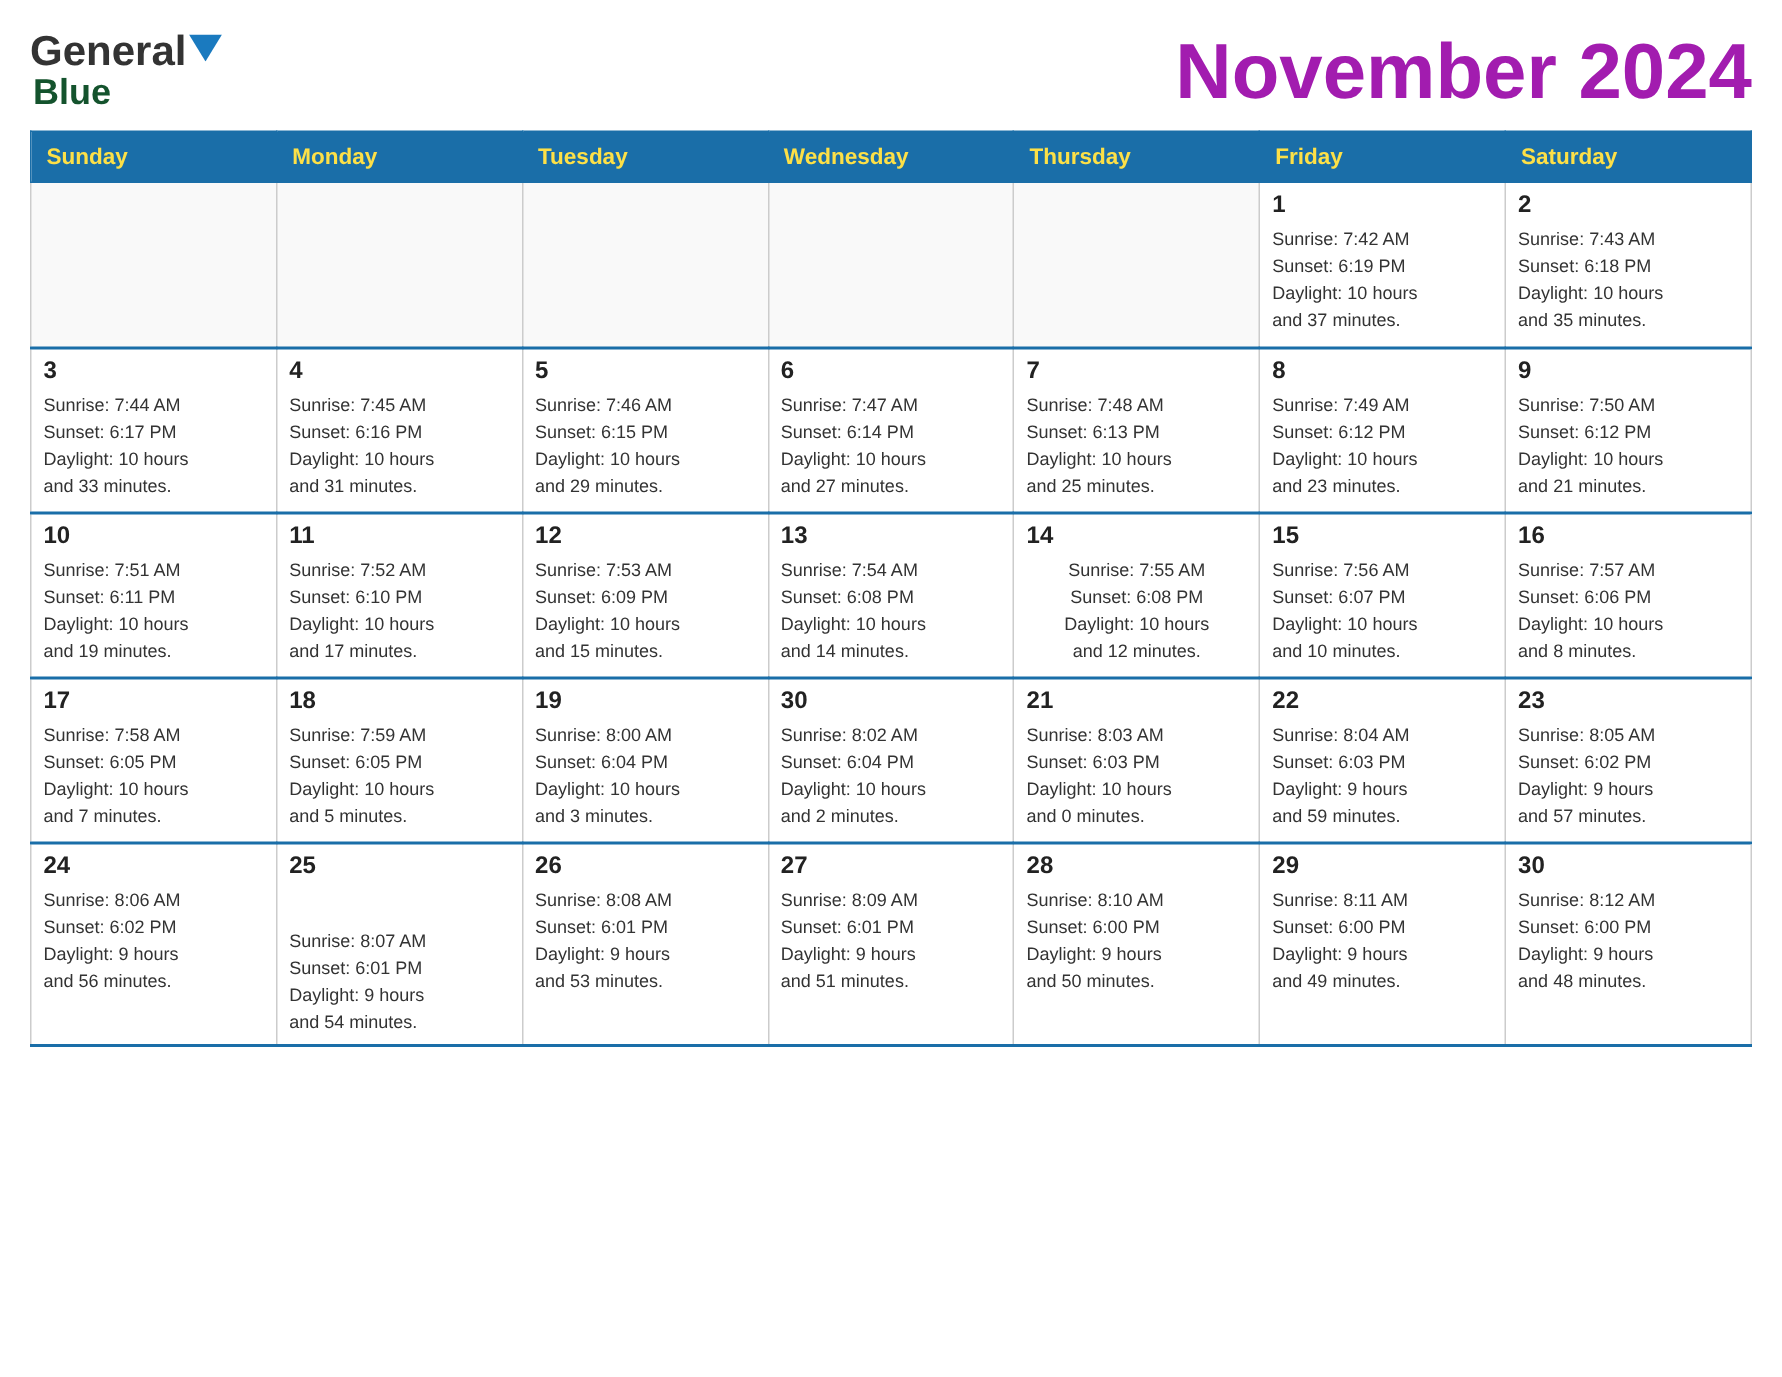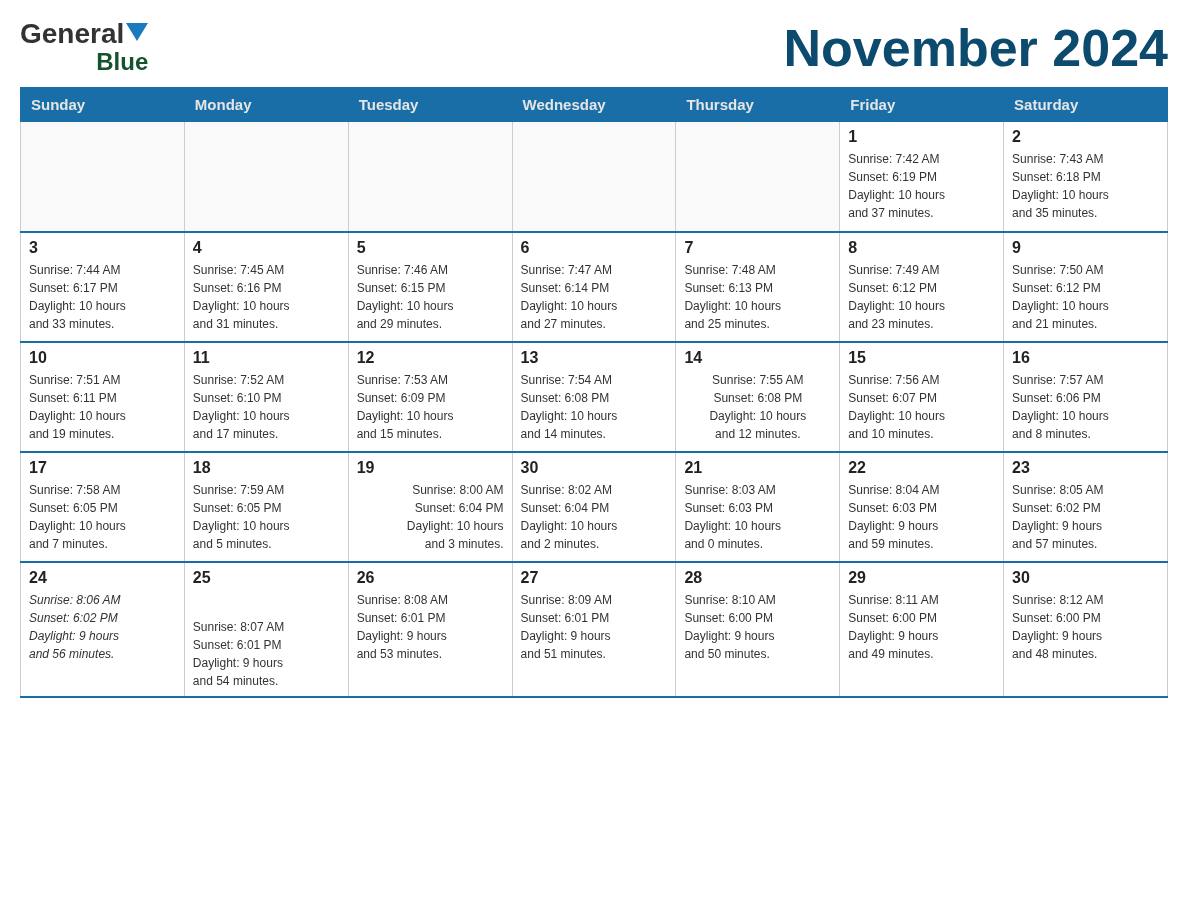--- a/index.html
+++ b/index.html
@@ -12,21 +12,21 @@
     }
     .header {
       display: flex;
       justify-content: space-between;
       align-items: flex-start;
       margin-bottom: 10px;
     }
     .logo {
       display: flex;
       flex-direction: column;
-      align-items: flex-end;
+      align-items: flex-start;
     }
     .logo-text {
       font-size: 28px;
       font-weight: bold;
       color: #333;
       line-height: 1;
     }
     .logo-blue-line {
       color: #14532d;
       font-size: 24px;
@@ -34,36 +34,36 @@
       line-height: 1;
       margin-top: 2px;
       margin-left: 2px;
     }
     .title-block {
       text-align: right;
     }
     .main-title {
       font-size: 52px;
       font-weight: bold;
-      color: #0c4a6e;
+      color: #a21caf;
       line-height: 1.1;
     }
     .subtitle {
       font-size: 22px;
       color: #444;
       margin-top: 4px;
     }
     .calendar {
       width: 100%;
       border-collapse: collapse;
       margin-top: 10px;
     }
     .calendar thead tr th {
       background-color: #1a6ea8;
-      color: #e5e5e5;
+      color: #fde047;
       font-size: 15px;
       font-weight: bold;
       padding: 8px 10px;
       text-align: left;
       border: 1px solid #1a6ea8;
     }
     .calendar tbody tr td {
       vertical-align: top;
       border: 1px solid #ccc;
       padding: 6px 8px;
@@ -257,21 +257,21 @@
         </td>
         <td>
           <span class="day-num">18</span>
           <div class="day-info" style="white-space: pre-line;">Sunrise: 7:59 AM
 Sunset: 6:05 PM
 Daylight: 10 hours
 and 5 minutes.</div>
         </td>
         <td>
           <span class="day-num">19</span>
-          <div class="day-info" style="white-space: pre-line; text-align: right;">Sunrise: 8:00 AM
+          <div class="day-info" style="white-space: pre-line;">Sunrise: 8:00 AM
 Sunset: 6:04 PM
 Daylight: 10 hours
 and 3 minutes.</div>
         </td>
         <td>
           <span class="day-num">30</span>
           <div class="day-info" style="white-space: pre-line;">Sunrise: 8:02 AM
 Sunset: 6:04 PM
 Daylight: 10 hours
 and 2 minutes.</div>
@@ -294,21 +294,21 @@
           <span class="day-num">23</span>
           <div class="day-info" style="white-space: pre-line;">Sunrise: 8:05 AM
 Sunset: 6:02 PM
 Daylight: 9 hours
 and 57 minutes.</div>
         </td>
       </tr>
       <tr>
         <td>
           <span class="day-num">24</span>
-          <div class="day-info" style="white-space: pre-line; font-style: italic;">Sunrise: 8:06 AM
+          <div class="day-info" style="white-space: pre-line;">Sunrise: 8:06 AM
 Sunset: 6:02 PM
 Daylight: 9 hours
 and 56 minutes.</div>
         </td>
         <td>
           <span class="day-num">25</span>
           <div class="day-info" style="white-space: pre-line; margin-top: 31px;">Sunrise: 8:07 AM
 Sunset: 6:01 PM
 Daylight: 9 hours
 and 54 minutes.</div>

